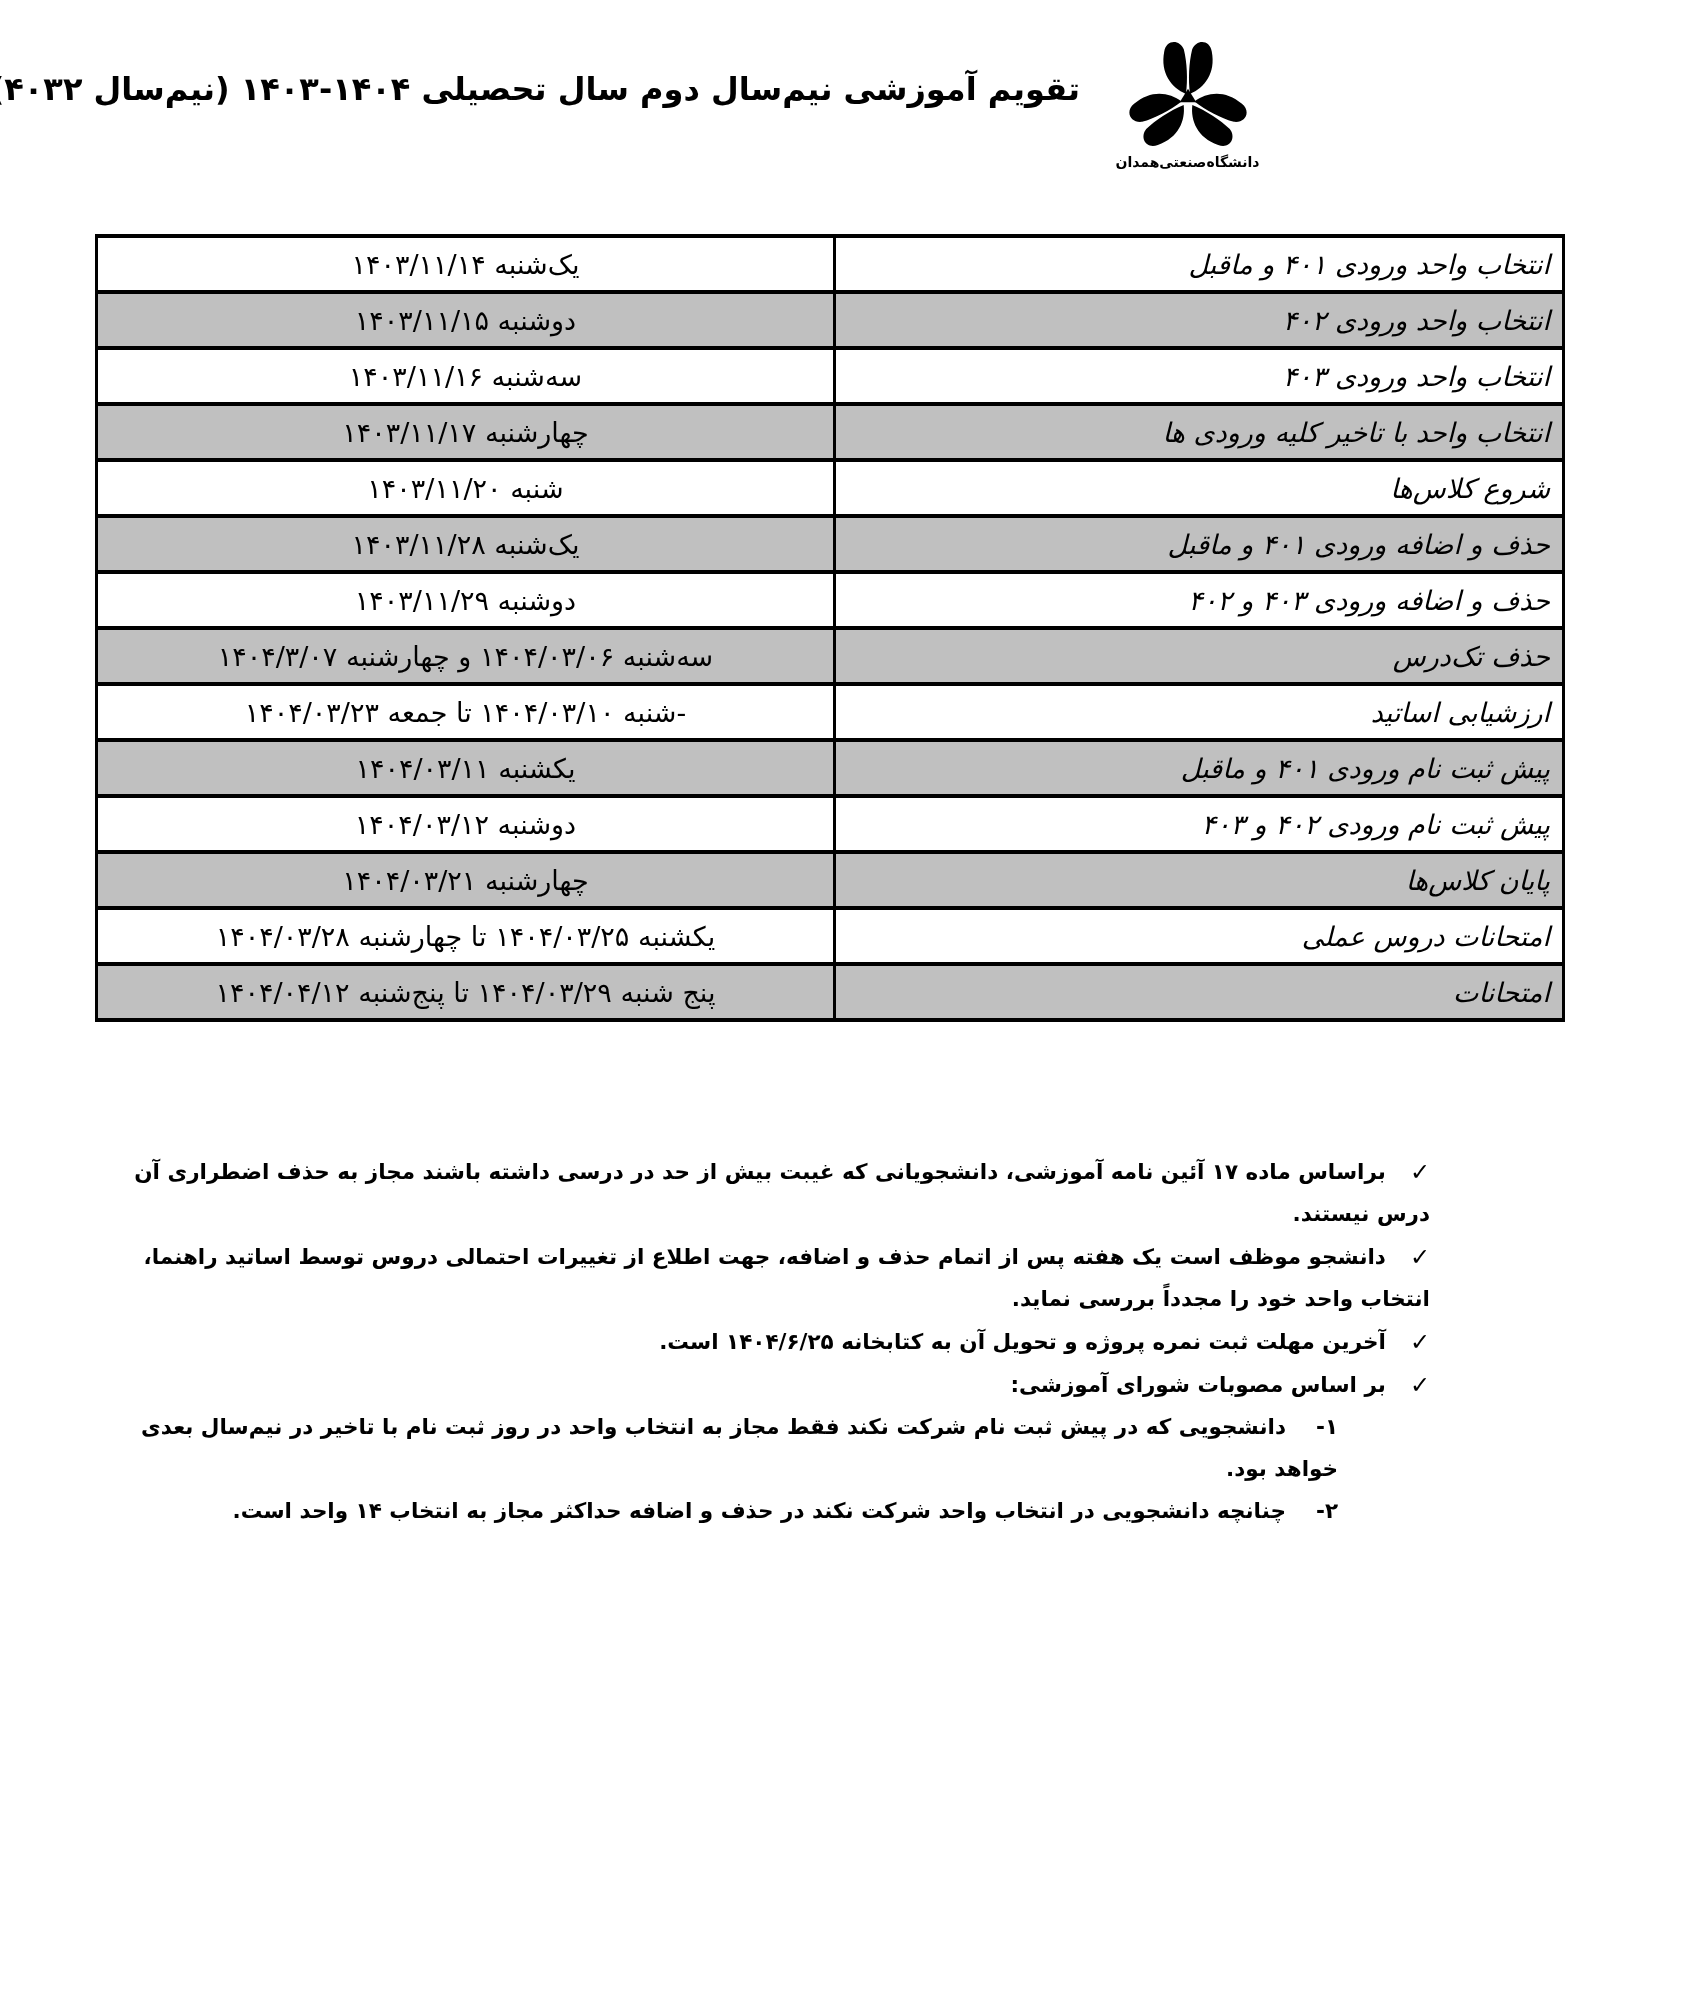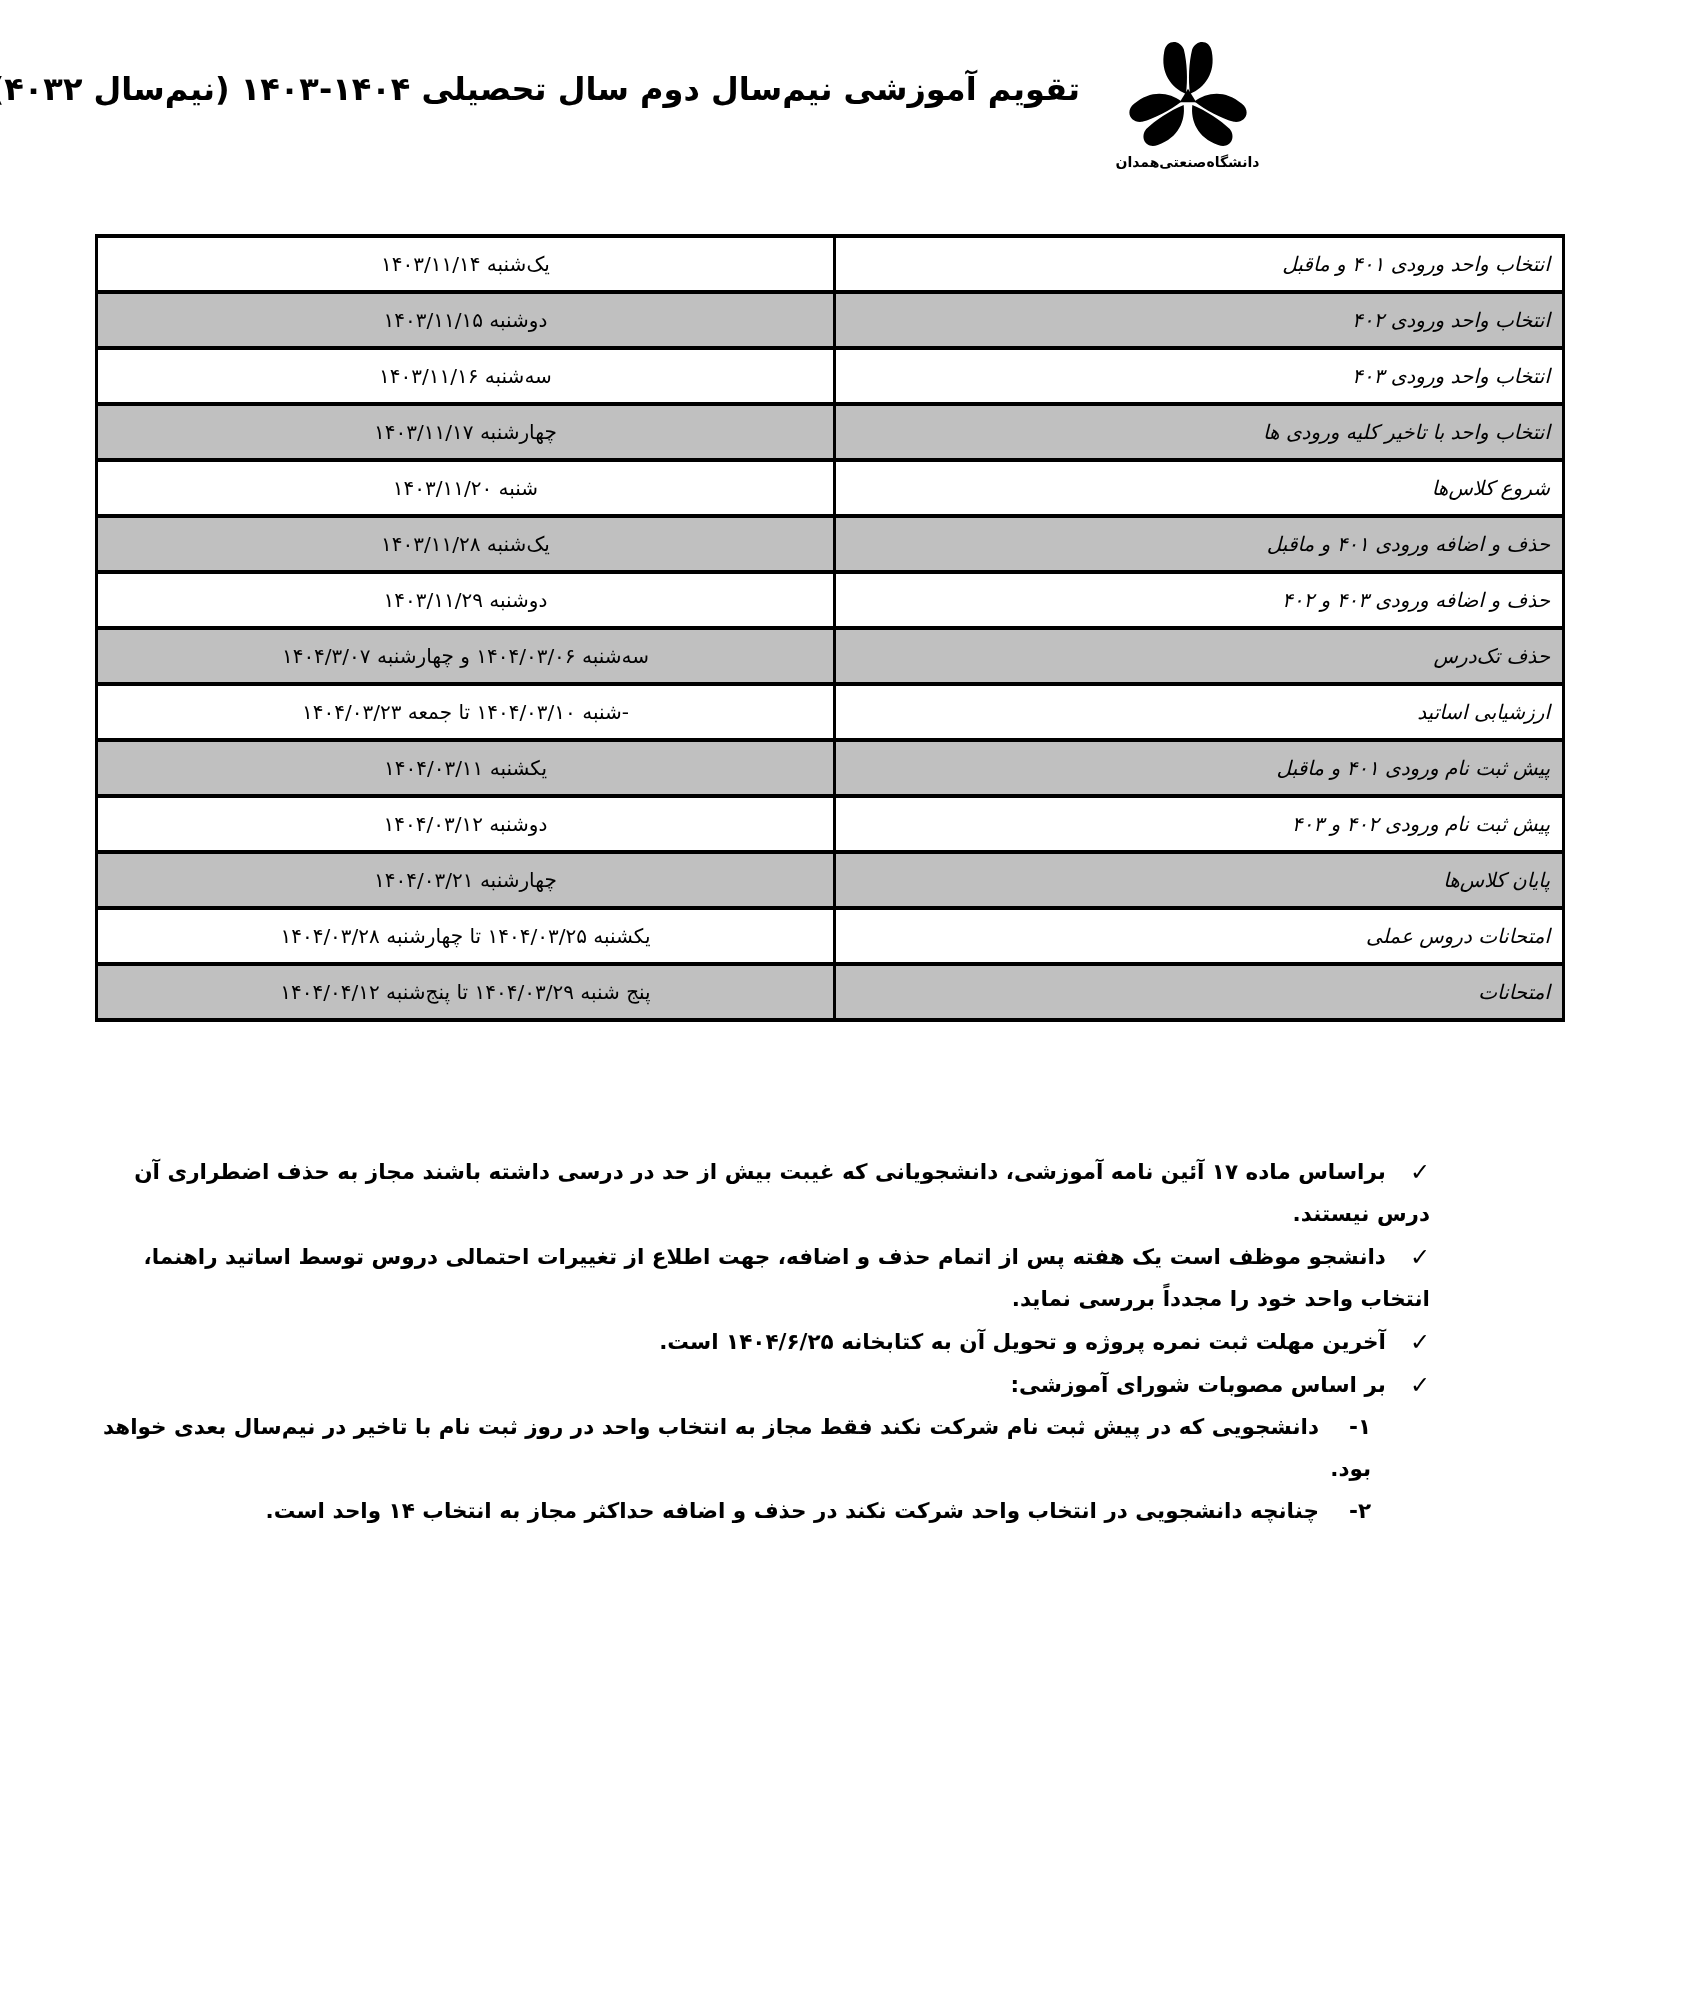--- a/index.html
+++ b/index.html
@@ -44,21 +44,21 @@
     width:1470px;
     border-collapse:collapse;
     direction:rtl;
   }
   table.cal td{
     border-top:4px solid #000;
     border-bottom:4px solid #000;
     border-left:3px solid #000;
     border-right:3px solid #000;
     height:52px;
-    font-size:20px;
+    font-size:27px;
     vertical-align:middle;
   }
   td.event-cell{
     width:49.7%;
     text-align:right;
     padding:0 12px 0 4px;
     font-style:italic;
   }
   td.date-cell{
     text-align:center;
@@ -79,21 +79,21 @@
   }
   .note-item{display:block;}
   .check{
     display:inline-block;
     margin-left:24px;
     font-size:24px;
     transform:translateY(1px);
   }
   .subnote{
     display:block;
-    margin-right:59px;
+    margin-right:92px;
   }
   .subnum{
     display:inline-block;
     margin-left:30px;
   }
 </style>
 </head>
 <body>
 
 <div class="page-title">تقویم آموزشی نیم‌سال دوم سال تحصیلی ۱۴۰۴-۱۴۰۳ (نیم‌سال ۴۰۳۲)</div>

